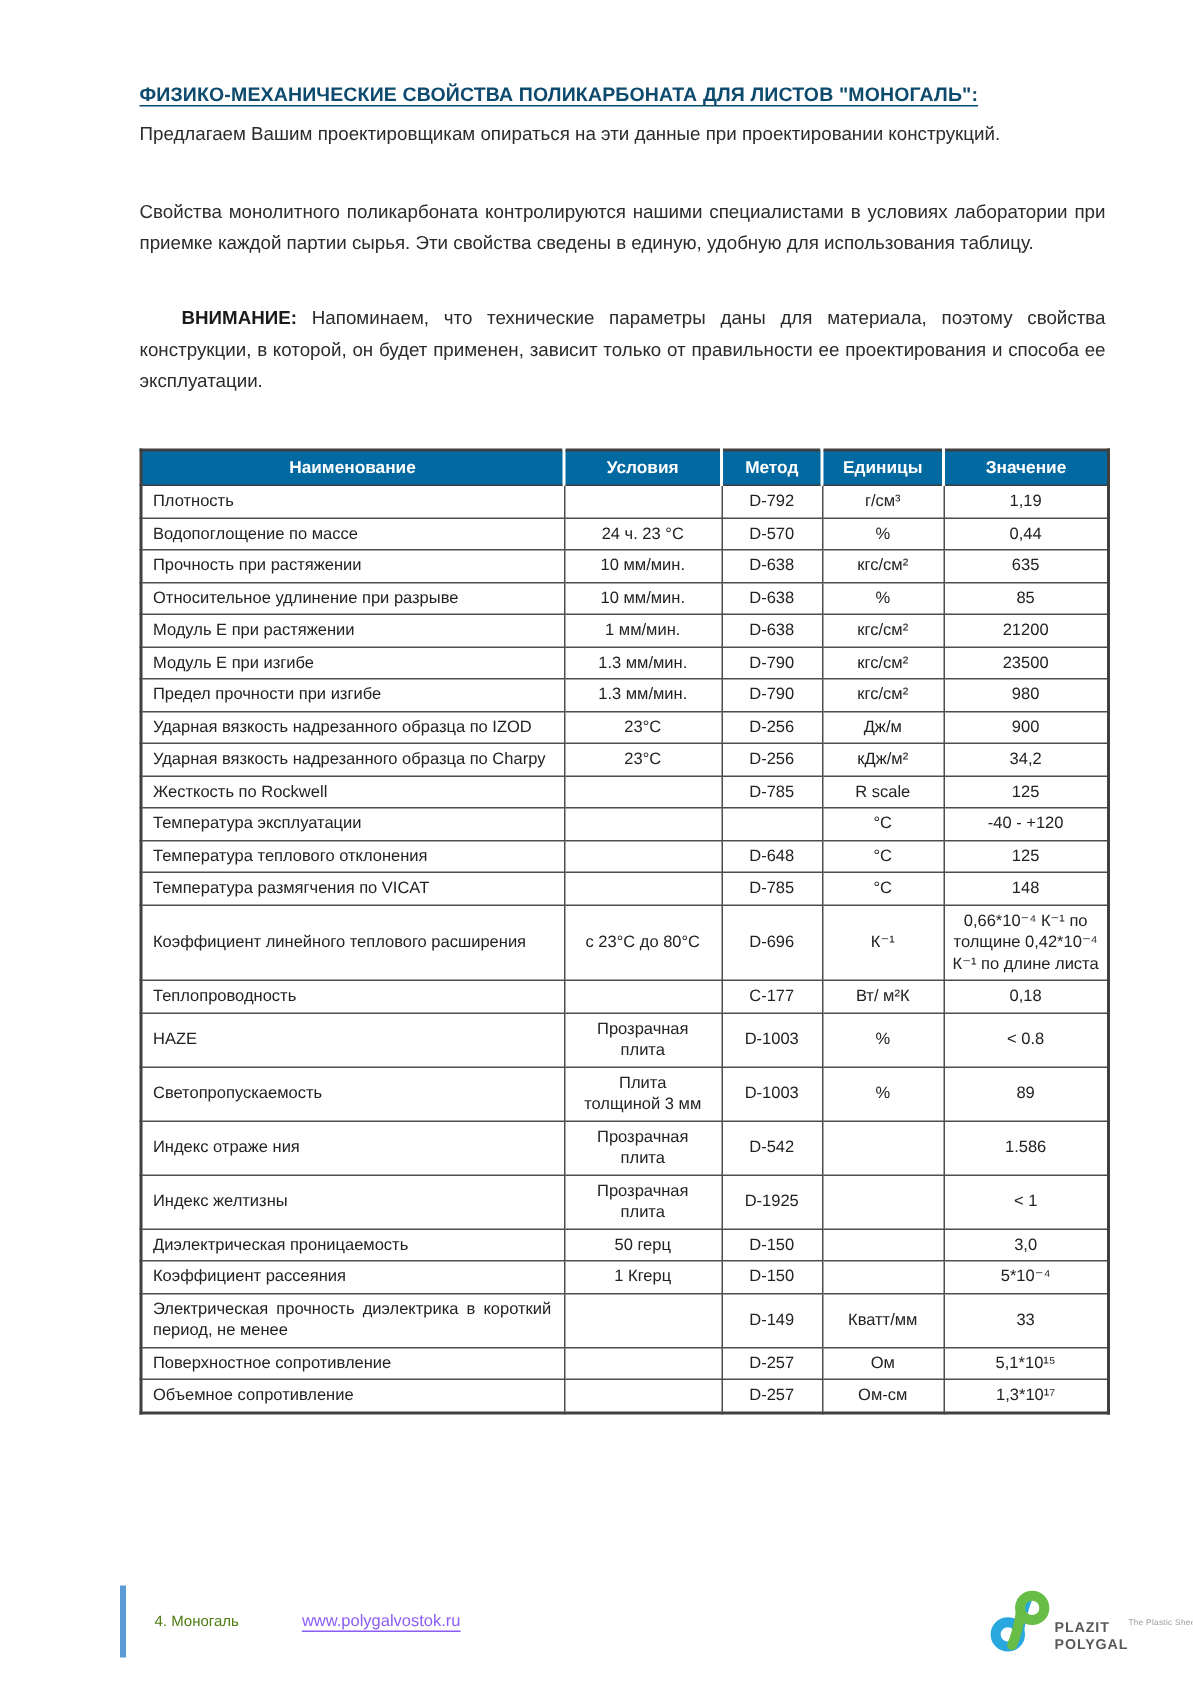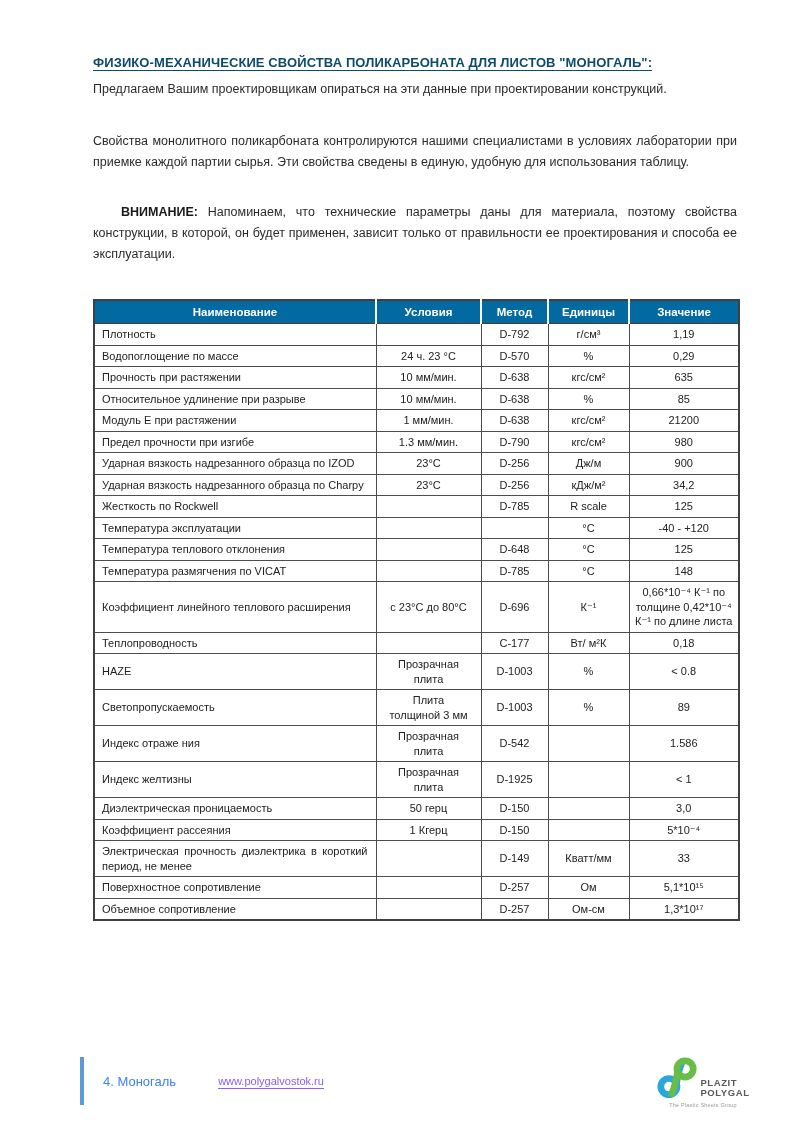--- a/index.html
+++ b/index.html
@@ -42,24 +42,24 @@
   table.props td.c0 { text-align: justify; text-align-last: left; padding-left: 7px; padding-right: 8px; }
   table.props td.c1 { white-space: pre-line; padding-left: 3px; padding-right: 3px; }
   table.props td.c4 { padding-left: 3px; padding-right: 3px; }
 
   .footer {
     position: absolute; left: 80px; right: 48px; bottom: 12px; height: 60px;
     display: flex; align-items: center; justify-content: space-between;
   }
   .footer-left { display: flex; align-items: center; height: 48px; }
   .footer-bar { width: 4px; height: 48px; background: #5b9bd5; margin-right: 19px; }
-  .footer-page-label { font-size: 13px; color: #3b82f6; }
+  .footer-page-label { font-size: 10px; color: #4d7c0f; }
   .footer-link { font-size: 11px; color: #8b5cf6; text-decoration: underline; text-underline-offset: 3px; margin-left: 42px; }
 
-  .logo { display: flex; flex-direction: column; align-items: center; width: 88px; }
+  .logo { display: flex; flex-direction: row; align-items: center; width: 88px; }
   .logo-top { display: flex; align-items: flex-end; }
   .logo-icon { width: 42px; height: 46px; flex: 0 0 auto; }
   .logo-text { margin-left: 2px; margin-bottom: 2px; }
   .logo-text .brand {
     font-size: 9.5px; font-weight: bold; color: #58595b; letter-spacing: 0.6px; line-height: 10.5px;
   }
   .logo-tagline { font-size: 5.5px; color: #9a9a9a; margin-top: 1px; white-space: nowrap; letter-spacing: 0.2px; }
 </style>
 </head>
 <body>
@@ -99,21 +99,21 @@
             <td class="c1"></td>
             <td class="c2">D-792</td>
             <td class="c3">г/см³</td>
             <td class="c4">1,19</td>
           </tr>
           <tr>
             <td class="c0">Водопоглощение по массе</td>
             <td class="c1">24 ч. 23 °С</td>
             <td class="c2">D-570</td>
             <td class="c3">%</td>
-            <td class="c4">0,29</td>
+            <td class="c4">0,44</td>
           </tr>
           <tr>
             <td class="c0">Прочность при растяжении</td>
             <td class="c1">10 мм/мин.</td>
             <td class="c2">D-638</td>
             <td class="c3">кгс/см²</td>
             <td class="c4">635</td>
           </tr>
           <tr>
             <td class="c0">Относительное удлинение при разрыве</td>
@@ -121,20 +121,27 @@
             <td class="c2">D-638</td>
             <td class="c3">%</td>
             <td class="c4">85</td>
           </tr>
           <tr>
             <td class="c0">Модуль Е при растяжении</td>
             <td class="c1">1 мм/мин.</td>
             <td class="c2">D-638</td>
             <td class="c3">кгс/см²</td>
             <td class="c4">21200</td>
+          </tr>
+          <tr>
+            <td class="c0">Модуль Е при изгибе</td>
+            <td class="c1">1.3 мм/мин.</td>
+            <td class="c2">D-790</td>
+            <td class="c3">кгс/см²</td>
+            <td class="c4">23500</td>
           </tr>
           <tr>
             <td class="c0">Предел прочности при изгибе</td>
             <td class="c1">1.3 мм/мин.</td>
             <td class="c2">D-790</td>
             <td class="c3">кгс/см²</td>
             <td class="c4">980</td>
           </tr>
           <tr>
             <td class="c0">Ударная вязкость надрезанного образца по IZOD</td>

